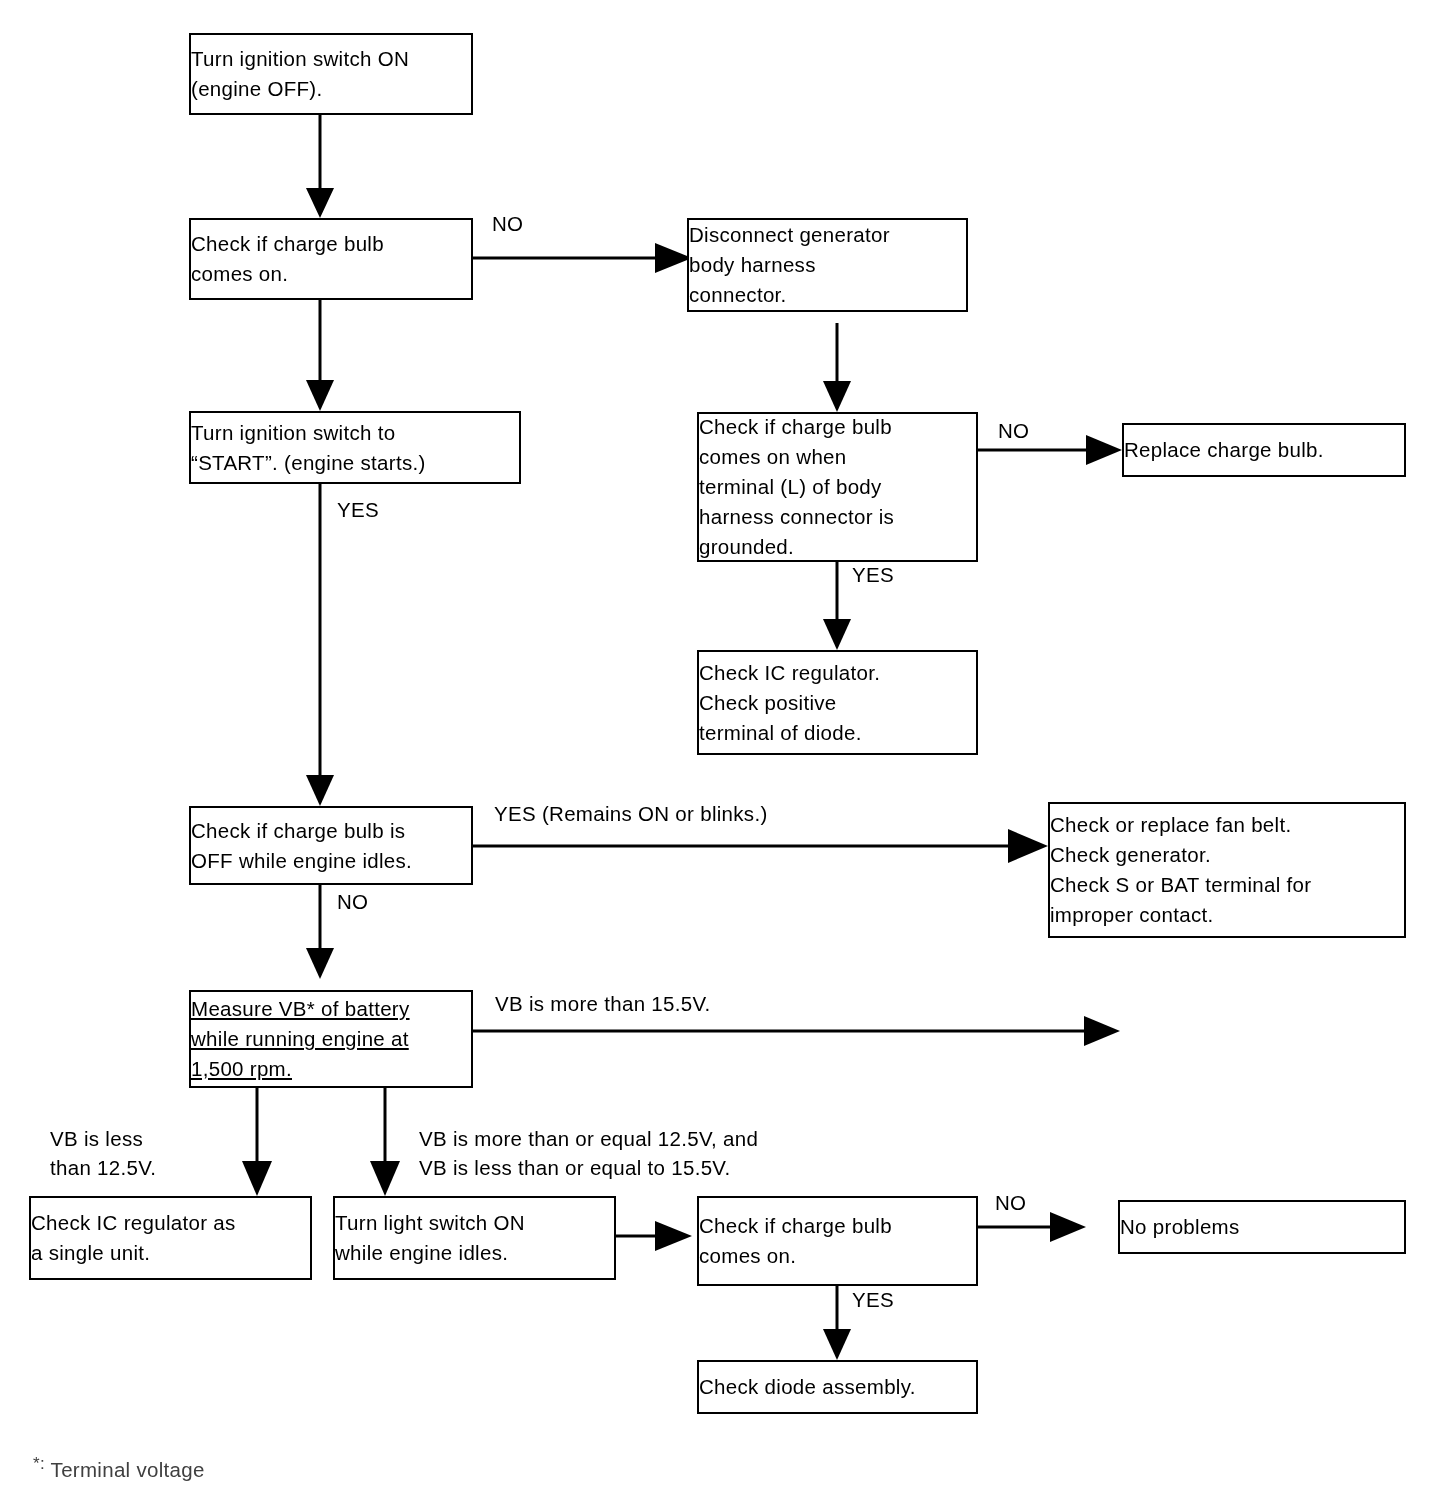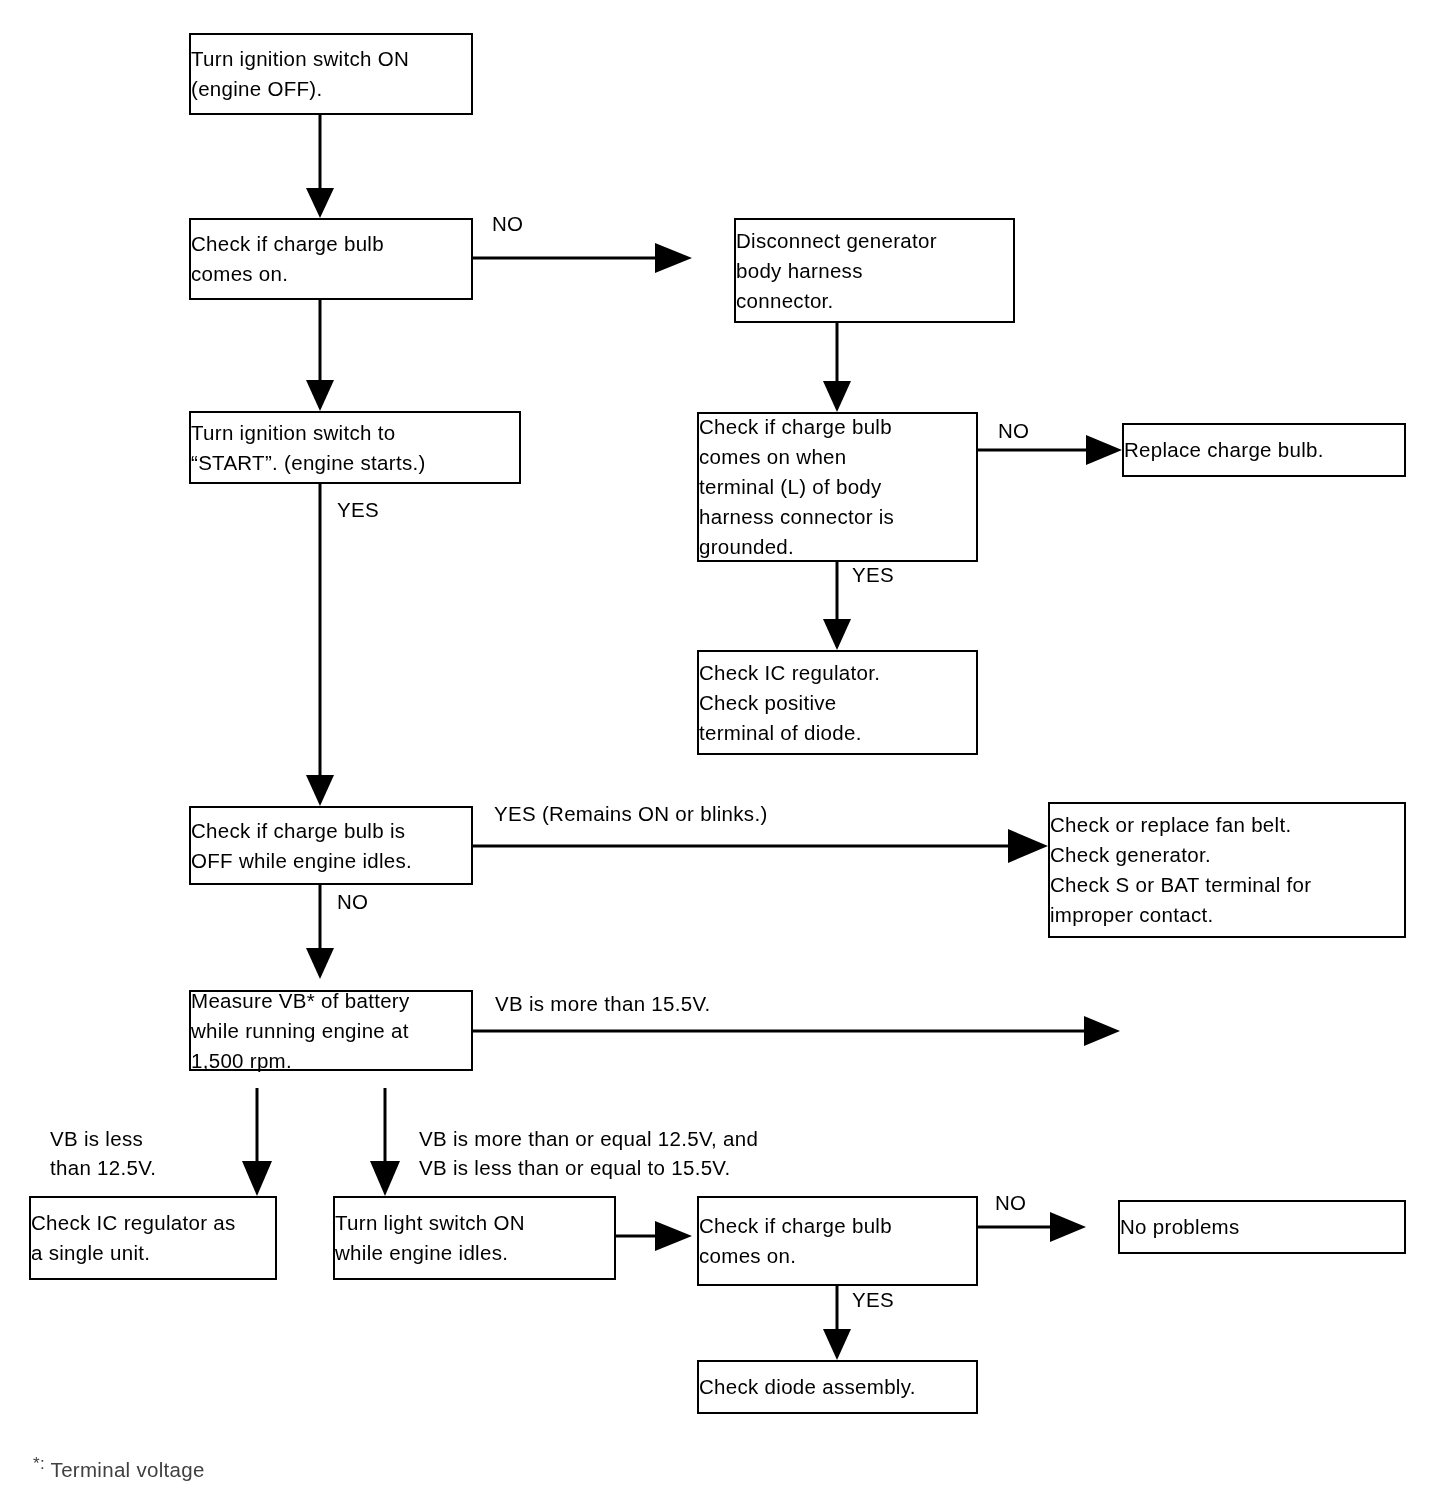--- a/index.html
+++ b/index.html
@@ -118,21 +118,21 @@
   <div class="node" style="left:189px; top:218px; width:284px; height:82px;">
     <span class="txt">Check if charge bulb
 comes on.</span>
   </div>
 
   <div class="node" style="left:189px; top:411px; width:332px; height:73px;">
     <span class="txt">Turn ignition switch to
 “START”. (engine starts.)</span>
   </div>
 
-  <div class="node" style="left:734px; top:218px; width:281px; height:105px;">
+  <div class="node" style="left:687px; top:218px; width:281px; height:94px;">
     <span class="txt">Disconnect generator
 body harness
 connector.</span>
   </div>
 
   <div class="node" style="left:697px; top:412px; width:281px; height:150px;">
     <span class="txt">Check if charge bulb
 comes on when
 terminal (L) of body
 harness connector is
@@ -154,28 +154,28 @@
 Check generator.
 Check S or BAT terminal for
 improper contact.</span>
   </div>
 
   <div class="node" style="left:189px; top:806px; width:284px; height:79px;">
     <span class="txt">Check if charge bulb is
 OFF while engine idles.</span>
   </div>
 
-  <div class="node" style="left:189px; top:990px; width:284px; height:81px;">
+  <div class="node" style="left:189px; top:990px; width:284px; height:98px;text-decoration:underline;">
     <span class="txt">Measure VB* of battery
 while running engine at
 1,500 rpm.</span>
   </div>
 
 
-  <div class="node" style="left:29px; top:1196px; width:248px; height:84px;">
+  <div class="node" style="left:29px; top:1196px; width:283px; height:84px;">
     <span class="txt">Check IC regulator as
 a single unit.</span>
   </div>
 
   <div class="node" style="left:333px; top:1196px; width:283px; height:84px;">
     <span class="txt">Turn light switch ON
 while engine idles.</span>
   </div>
 
   <div class="node" style="left:697px; top:1196px; width:281px; height:90px;">

